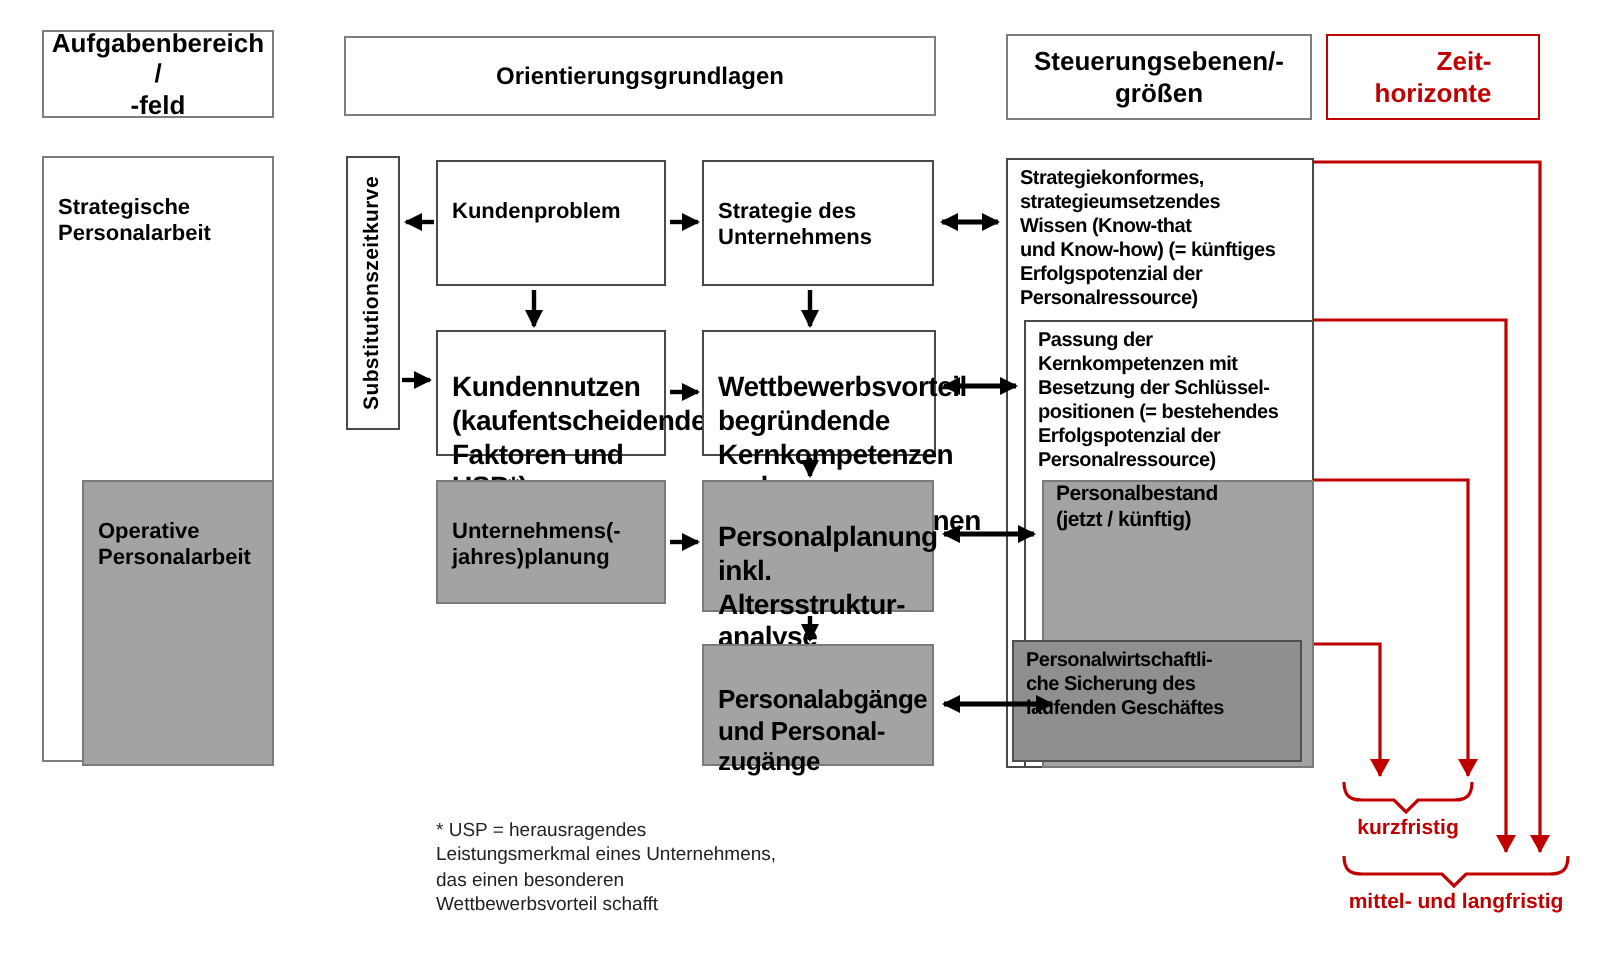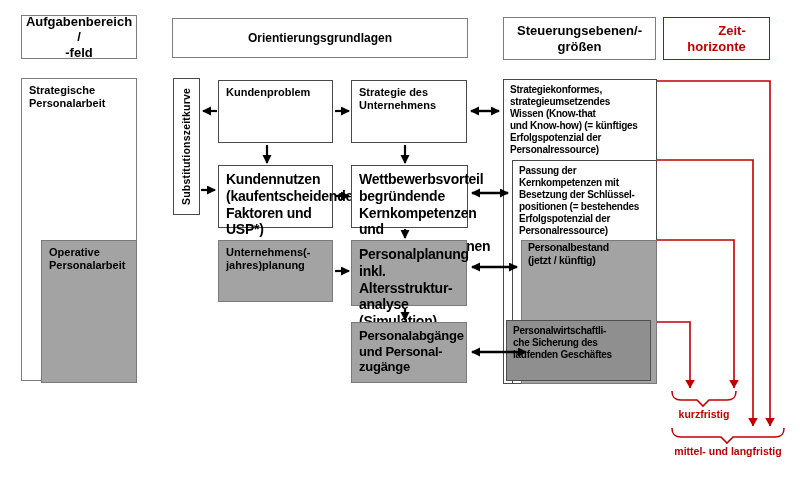--- a/index.html
+++ b/index.html
@@ -1,19 +1,19 @@
 <!DOCTYPE html>
 <html><head>
 <meta charset="utf-8">
 <style>
   html,body{margin:0;padding:0;background:#fff;}
   .canvas{position:relative;width:800px;height:484px;background:#ffffff;overflow:hidden;
           font-family:"Liberation Sans", sans-serif;color:#000;}
   .box{position:absolute;box-sizing:border-box;background:#fff;border:1.5px solid #4a4a4a;
-       font-weight:bold;font-size:11px;line-height:1.18;padding:5px 4px 3px 7px;
+       font-weight:bold;font-size:11px;line-height:1.18;padding:19px 4px 3px 7px;
        white-space:pre-line;}
   .hdr{display:flex;align-items:center;justify-content:center;text-align:center;
        padding:2px;border:1px solid #7d7d7d;font-size:13px;line-height:1.2;}
   .gray{background:#a3a3a3;border-color:#7a7a7a;}
   .dgray{background:#8f8f8f;border-color:#4f4f4f;}
   .dense{font-size:14px;letter-spacing:-0.25px;line-height:1.2;}
   .steuer{border-width:1px;font-size:10px;letter-spacing:-0.25px;line-height:1.2;padding:4px 3px 3px 6px;}
   .redbox{border:1.6px solid #c00000;color:#c00000;text-align:right;}
   .vbox{display:flex;align-items:center;justify-content:center;padding:0;}
   .vtext{writing-mode:vertical-rl;transform:rotate(180deg);white-space:nowrap;
@@ -80,20 +80,24 @@
 Personalressource)</div>
   <div class="box steuer gray" style="left:521px;top:240px;width:136px;height:144px;font-size:10.5px;padding-top:0;">Personalbestand
 (jetzt / künftig)</div>
   <div class="box steuer dgray" style="left:506px;top:320px;width:145px;height:61px;">Personalwirtschaftli-
 che Sicherung des
 laufenden Geschäftes</div>
 
   <div class="redlabel" style="left:660px;top:408px;width:88px;">kurzfristig</div>
   <div class="redlabel" style="left:640px;top:445px;width:176px;">mittel- und langfristig</div>
 
+  <div class="footnote" style="left:218px;top:410px;width:210px;">* USP = herausragendes
+Leistungsmerkmal eines Unternehmens,
+das einen besonderen
+Wettbewerbsvorteil schafft</div>
 
   <svg class="overlay" width="800" height="484" viewBox="0 0 800 484">
     <defs>
       <marker id="ab" markerUnits="userSpaceOnUse" markerWidth="10" markerHeight="10" refX="8" refY="4.5" orient="auto-start-reverse">
         <path d="M0,0 L9,4.5 L0,9 z" fill="#000"></path>
       </marker>
       <marker id="ar" markerUnits="userSpaceOnUse" markerWidth="11" markerHeight="11" refX="8.5" refY="5" orient="auto-start-reverse">
         <path d="M0,0 L9,5 L0,10 z" fill="#c00000"></path>
       </marker>
     </defs>

